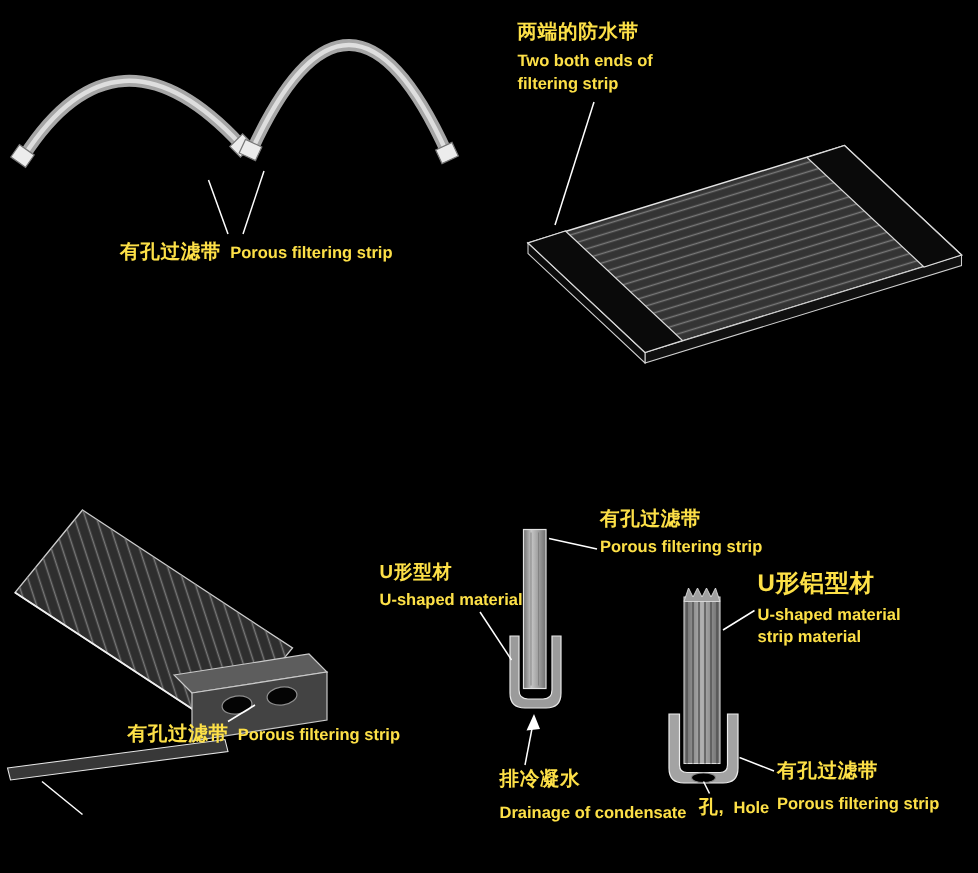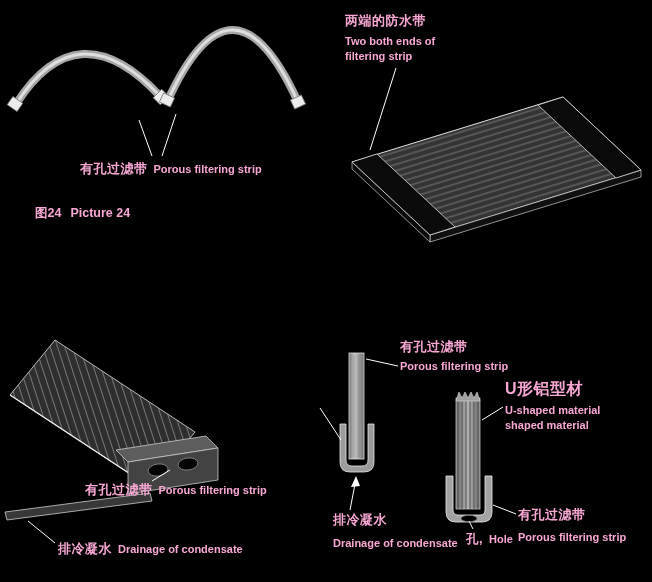--- a/index.html
+++ b/index.html
@@ -2,21 +2,21 @@
 <html><head>
 <meta charset="utf-8">
 <style>
   html,body{margin:0;padding:0;background:#000;}
   .stage{
     position:relative;width:652px;height:582px;background:#000;overflow:hidden;
     font-family:"Liberation Sans",sans-serif;
   }
   .stage svg{position:absolute;left:0;top:0;}
   .lbl{
-    position:absolute;color:#f9a8d4;font-weight:bold;white-space:nowrap;
+    position:absolute;color:#fde047;font-weight:bold;white-space:nowrap;
     font-family:"Liberation Sans",sans-serif;
   }
   .zh{font-size:13px;letter-spacing:.5px;}
   .en{font-size:11px;}
   .inline .en{margin-left:6px;}
   .stack .en{display:block;margin-top:3px;margin-left:0;line-height:14px;}
   .cap{font-size:12.5px;}
   .cap + .cap{margin-left:9px;}
 </style>
 </head>
@@ -112,53 +112,51 @@
       <line x1="503" y1="407" x2="482" y2="420" stroke="#fff" stroke-width="1"></line>
       <line x1="473" y1="529" x2="469" y2="521" stroke="#fff" stroke-width="1"></line>
       <line x1="516" y1="514" x2="493" y2="505" stroke="#fff" stroke-width="1"></line>
     </g>
   </svg>
 
   <div class="lbl inline" style="left:80px;top:159px">
     <span class="zh">有孔过滤带</span><span class="en">Porous filtering strip</span>
   </div>
 
-  <div class="lbl" style="left:35px;top:203px">
-    <span class="cap">图24</span><span class="cap">Picture 24</span>
-  </div>
 
   <div class="lbl" style="left:345px;top:12px">
     <div class="zh" style="margin-bottom:4px">两端的防水带</div>
     <div class="en" style="line-height:15px">Two both ends of</div>
     <div class="en" style="line-height:15px">filtering strip</div>
   </div>
 
   <div class="lbl inline" style="left:85px;top:480px">
     <span class="zh">有孔过滤带</span><span class="en">Porous filtering strip</span>
   </div>
 
-  <div class="lbl inline" style="left:58px;top:539px">
-    <span class="zh">排冷凝水</span><span class="en">Drainage of condensate</span>
+
+  <div class="lbl stack" style="left:253px;top:372px">
+    <span class="zh" style="font-size:12.5px">U形型材</span>
+    <span class="en">U-shaped material</span>
   </div>
-
 
   <div class="lbl stack" style="left:400px;top:337px">
     <span class="zh">有孔过滤带</span>
     <span class="en">Porous filtering strip</span>
   </div>
 
   <div class="lbl stack" style="left:333px;top:510px">
     <span class="zh">排冷凝水</span>
     <span class="en" style="margin-top:7px">Drainage of condensate</span>
   </div>
 
   <div class="lbl stack" style="left:505px;top:379px">
     <span class="zh" style="font-size:16px">U形铝型材</span>
     <span class="en">U-shaped material</span>
-    <span class="en" style="margin-top:1px">shaped material</span>
+    <span class="en" style="margin-top:1px">strip material</span>
   </div>
 
   <div class="lbl inline" style="left:466px;top:529px">
     <span class="zh" style="font-size:12.5px">孔,</span><span class="en">Hole</span>
   </div>
 
   <div class="lbl stack" style="left:518px;top:505px">
     <span class="zh">有孔过滤带</span>
     <span class="en" style="margin-top:6px">Porous filtering strip</span>
   </div>

